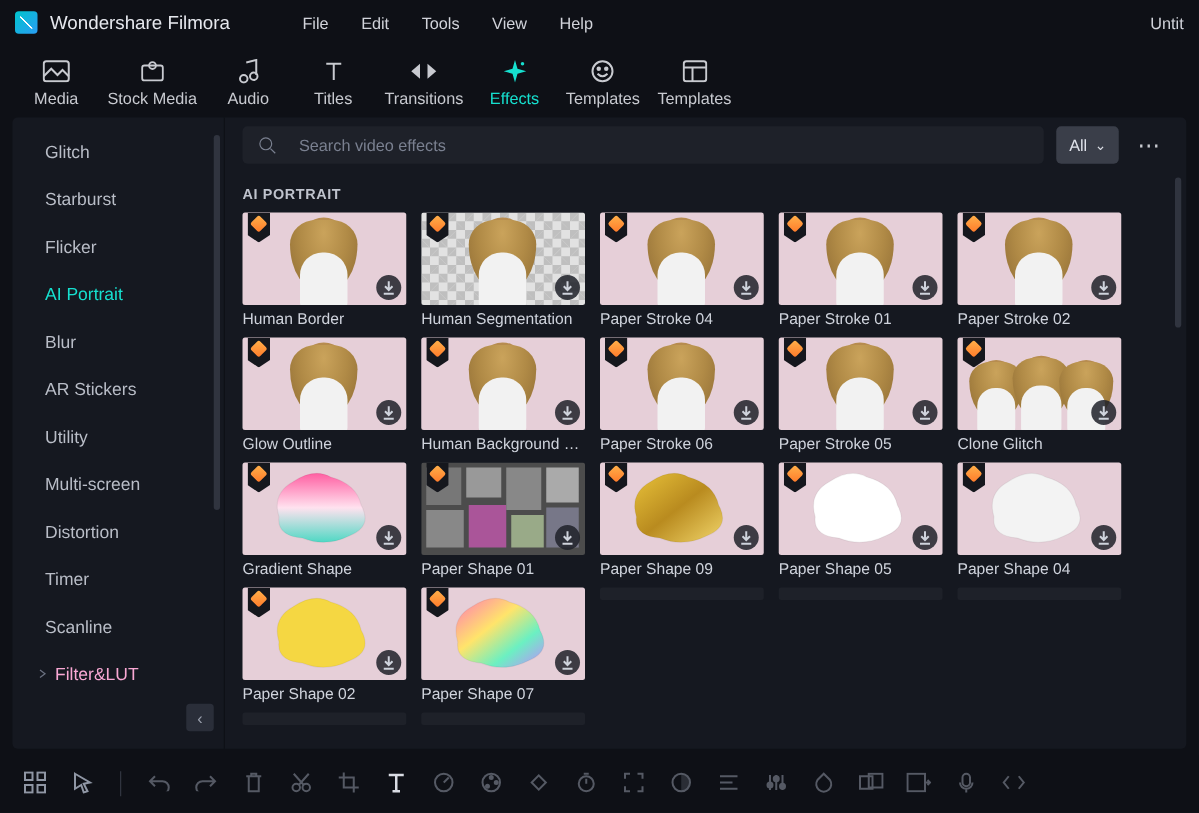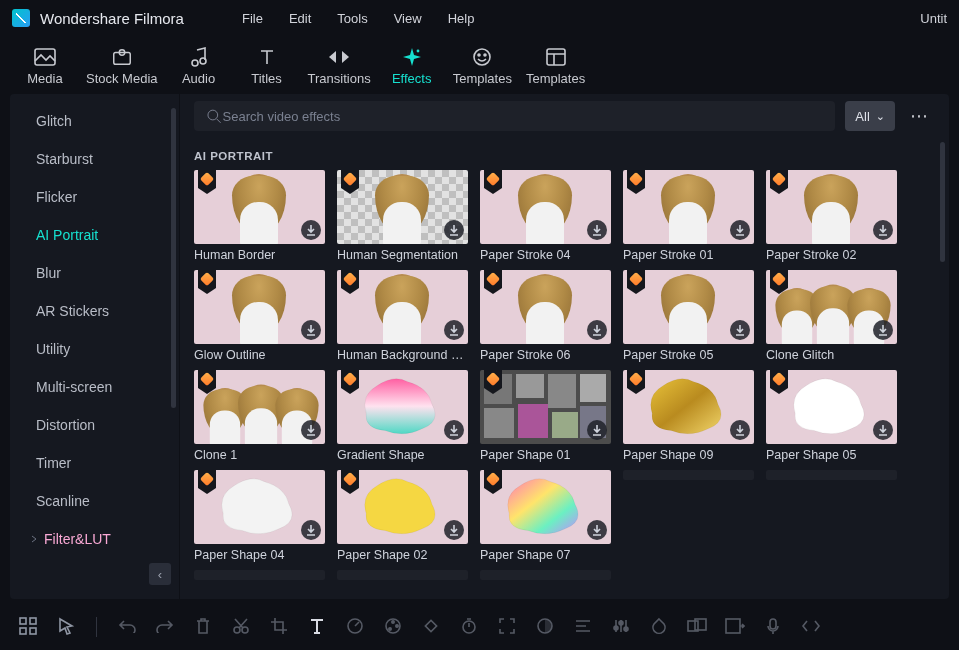--- a/index.html
+++ b/index.html
@@ -79,21 +79,21 @@
 .content {
   flex:1; display:flex; flex-direction:column; overflow:hidden;
   position:relative;
 }
 .searchbar {
   display:flex; align-items:center; gap:10px;
   padding: 8px 14px 8px 14px; height:44px;
 }
 .searchbox {
   flex:1; background:#1e2129; border-radius:4px;
-  height:30px; display:flex; align-items:center; gap:1px; padding:0 12px;
+  height:30px; display:flex; align-items:center; gap:18px; padding:0 12px;
 }
 .searchbox input {
   background:transparent; border:0; outline:0; color:#c8cad0;
   font-size:13px; width:100%;
 }
 .searchbox input::placeholder { color:#7a8090; }
 .filter-chip {
   background:#3a3e49; color:#dfe2ea; height:30px;
   padding:0 10px; border-radius:4px;
   display:flex; align-items:center; gap:6px; cursor:pointer;
@@ -512,42 +512,20 @@
               </div>
       <div class="dl">
         <svg width="12" height="12" viewBox="0 0 12 12">
                   <path d="M6 1 V8 M3 5 L6 8 L9 5 M2 11 H10"></path>
                 </svg>
       </div>
     </div>
     <div class="card-label">Clone Glitch</div>
           </div>
           <div class="card">
-    <div class="thumb ">
-      <div class="person" style="left:4px; transform:scale(0.8); transform-origin:bottom;">
-                <div class="hair"></div>
-              </div>
-              <div class="person" style="left:40px; transform:scale(0.85); transform-origin:bottom;">
-                <div class="hair"></div>
-              </div>
-              <div class="person" style="left:76px; transform:scale(0.8); transform-origin:bottom;">
-                <div class="hair"></div>
-              </div>
-      <div class="badge">
-                <div class="diamond"></div>
-              </div>
-      <div class="dl">
-        <svg width="12" height="12" viewBox="0 0 12 12">
-                  <path d="M6 1 V8 M3 5 L6 8 L9 5 M2 11 H10"></path>
-                </svg>
-      </div>
-    </div>
-    <div class="card-label">Clone 1</div>
-          </div>
-          <div class="card">
     <div class="thumb gradient">
       <svg class="shape-blob" viewBox="0 0 92 66">
                 <defs>
     <linearGradient id="gGold" x1="0" y1="0" x2="1" y2="1">
                     <stop offset="0" stop-color="#e8c23a"></stop>
                     <stop offset="0.5" stop-color="#b98b1f"></stop>
                     <stop offset="1" stop-color="#f1d56a"></stop>
                   </linearGradient>
     <linearGradient id="gRain" x1="0" y1="0" x2="1" y2="1">
                     <stop offset="0" stop-color="#ff7ab5"></stop>

